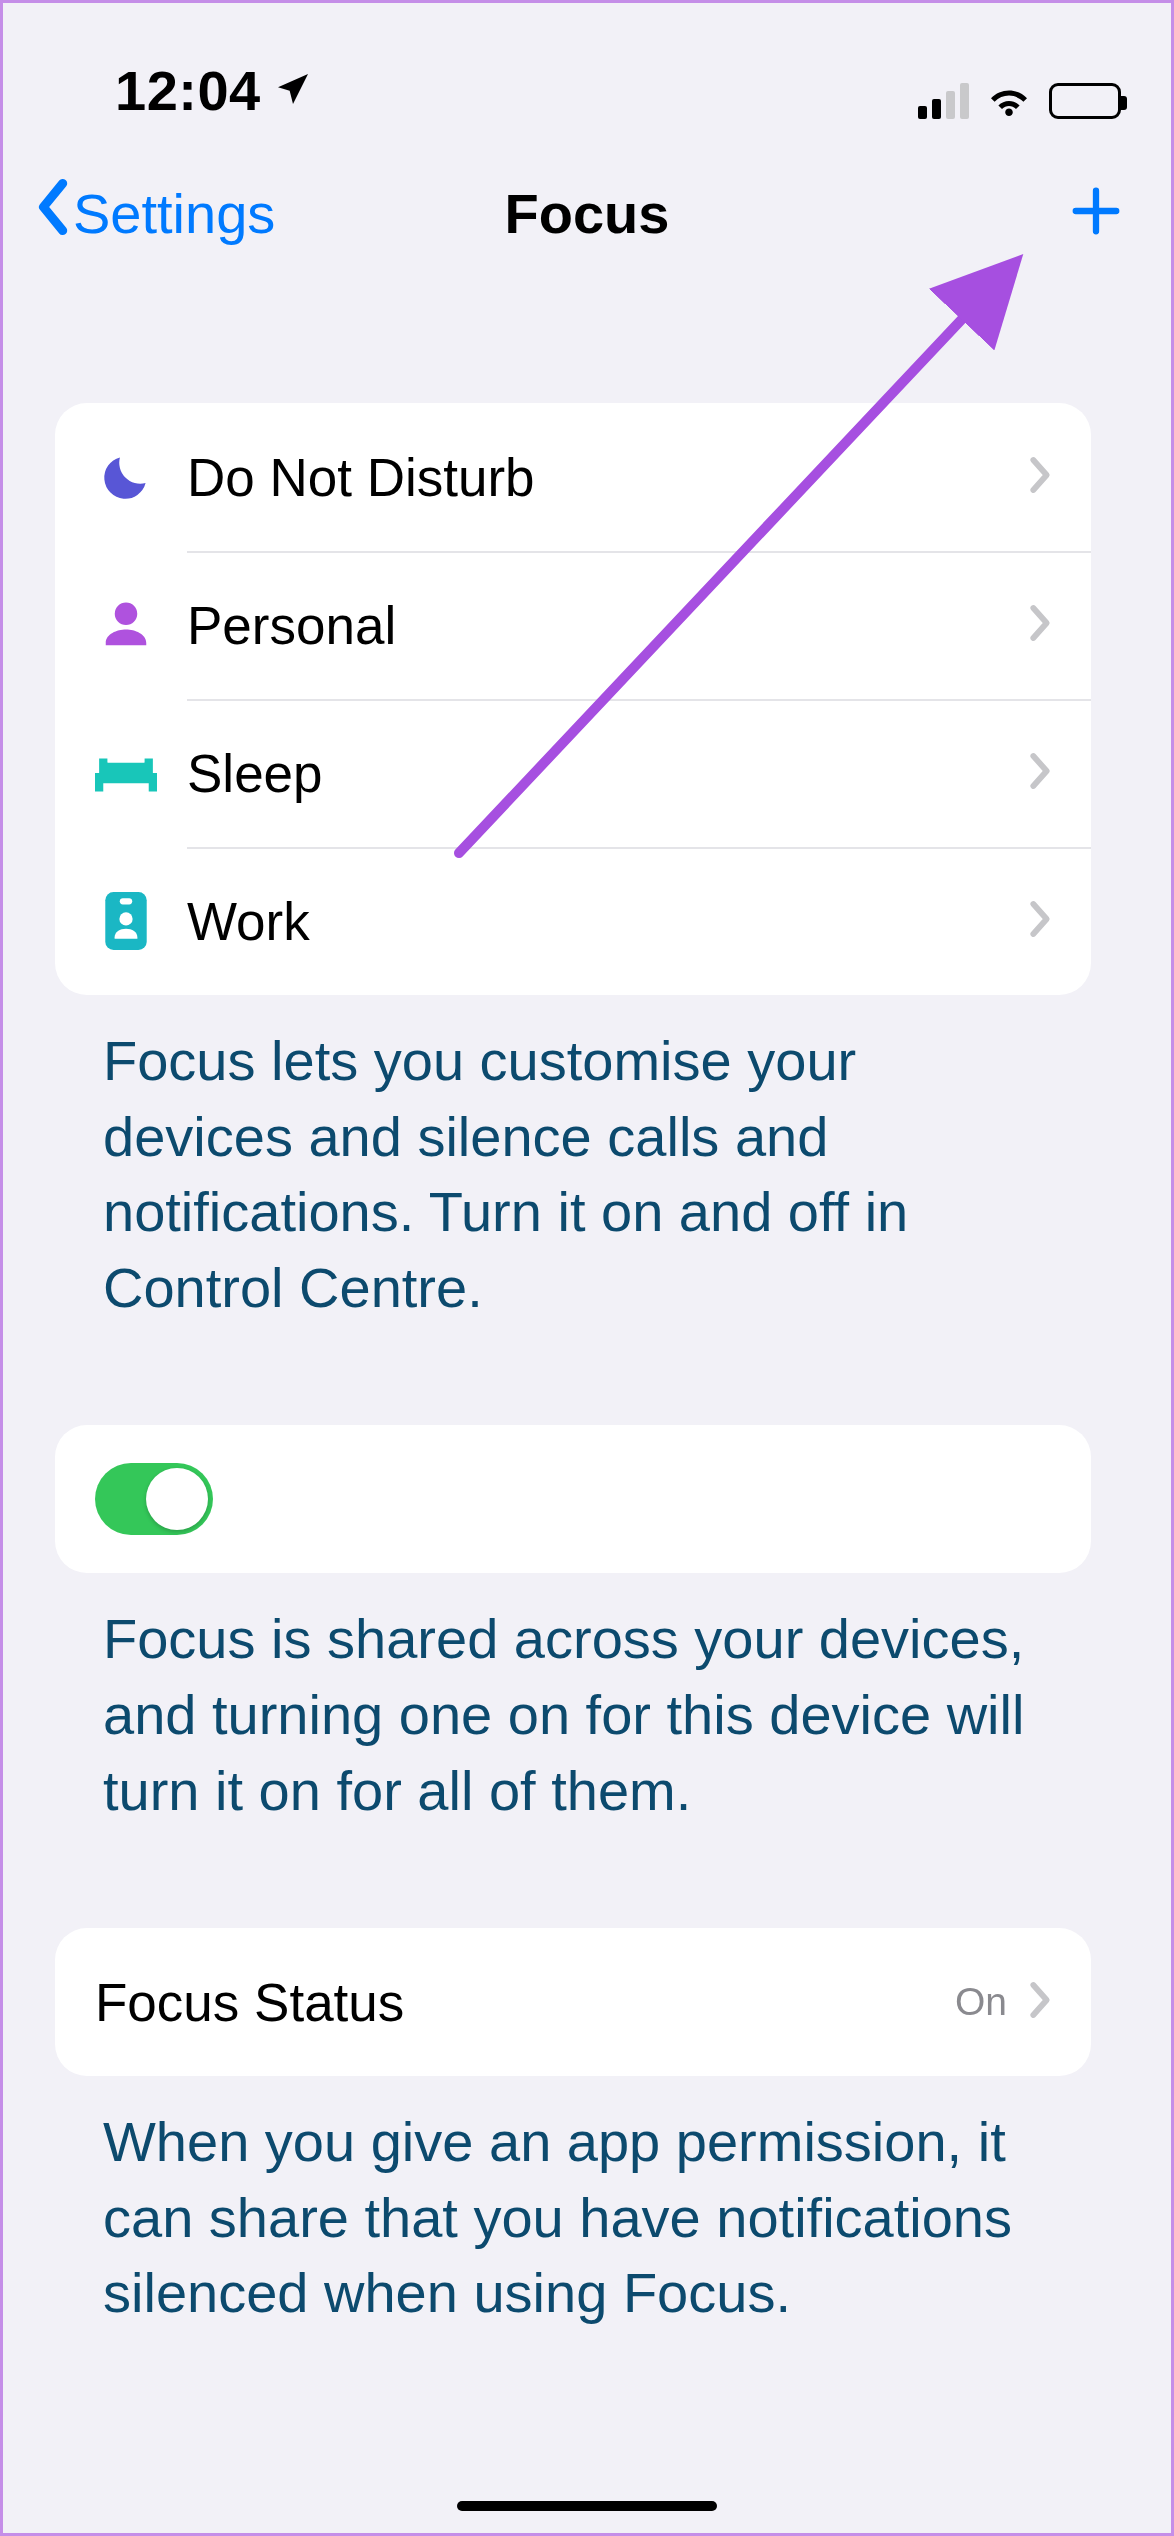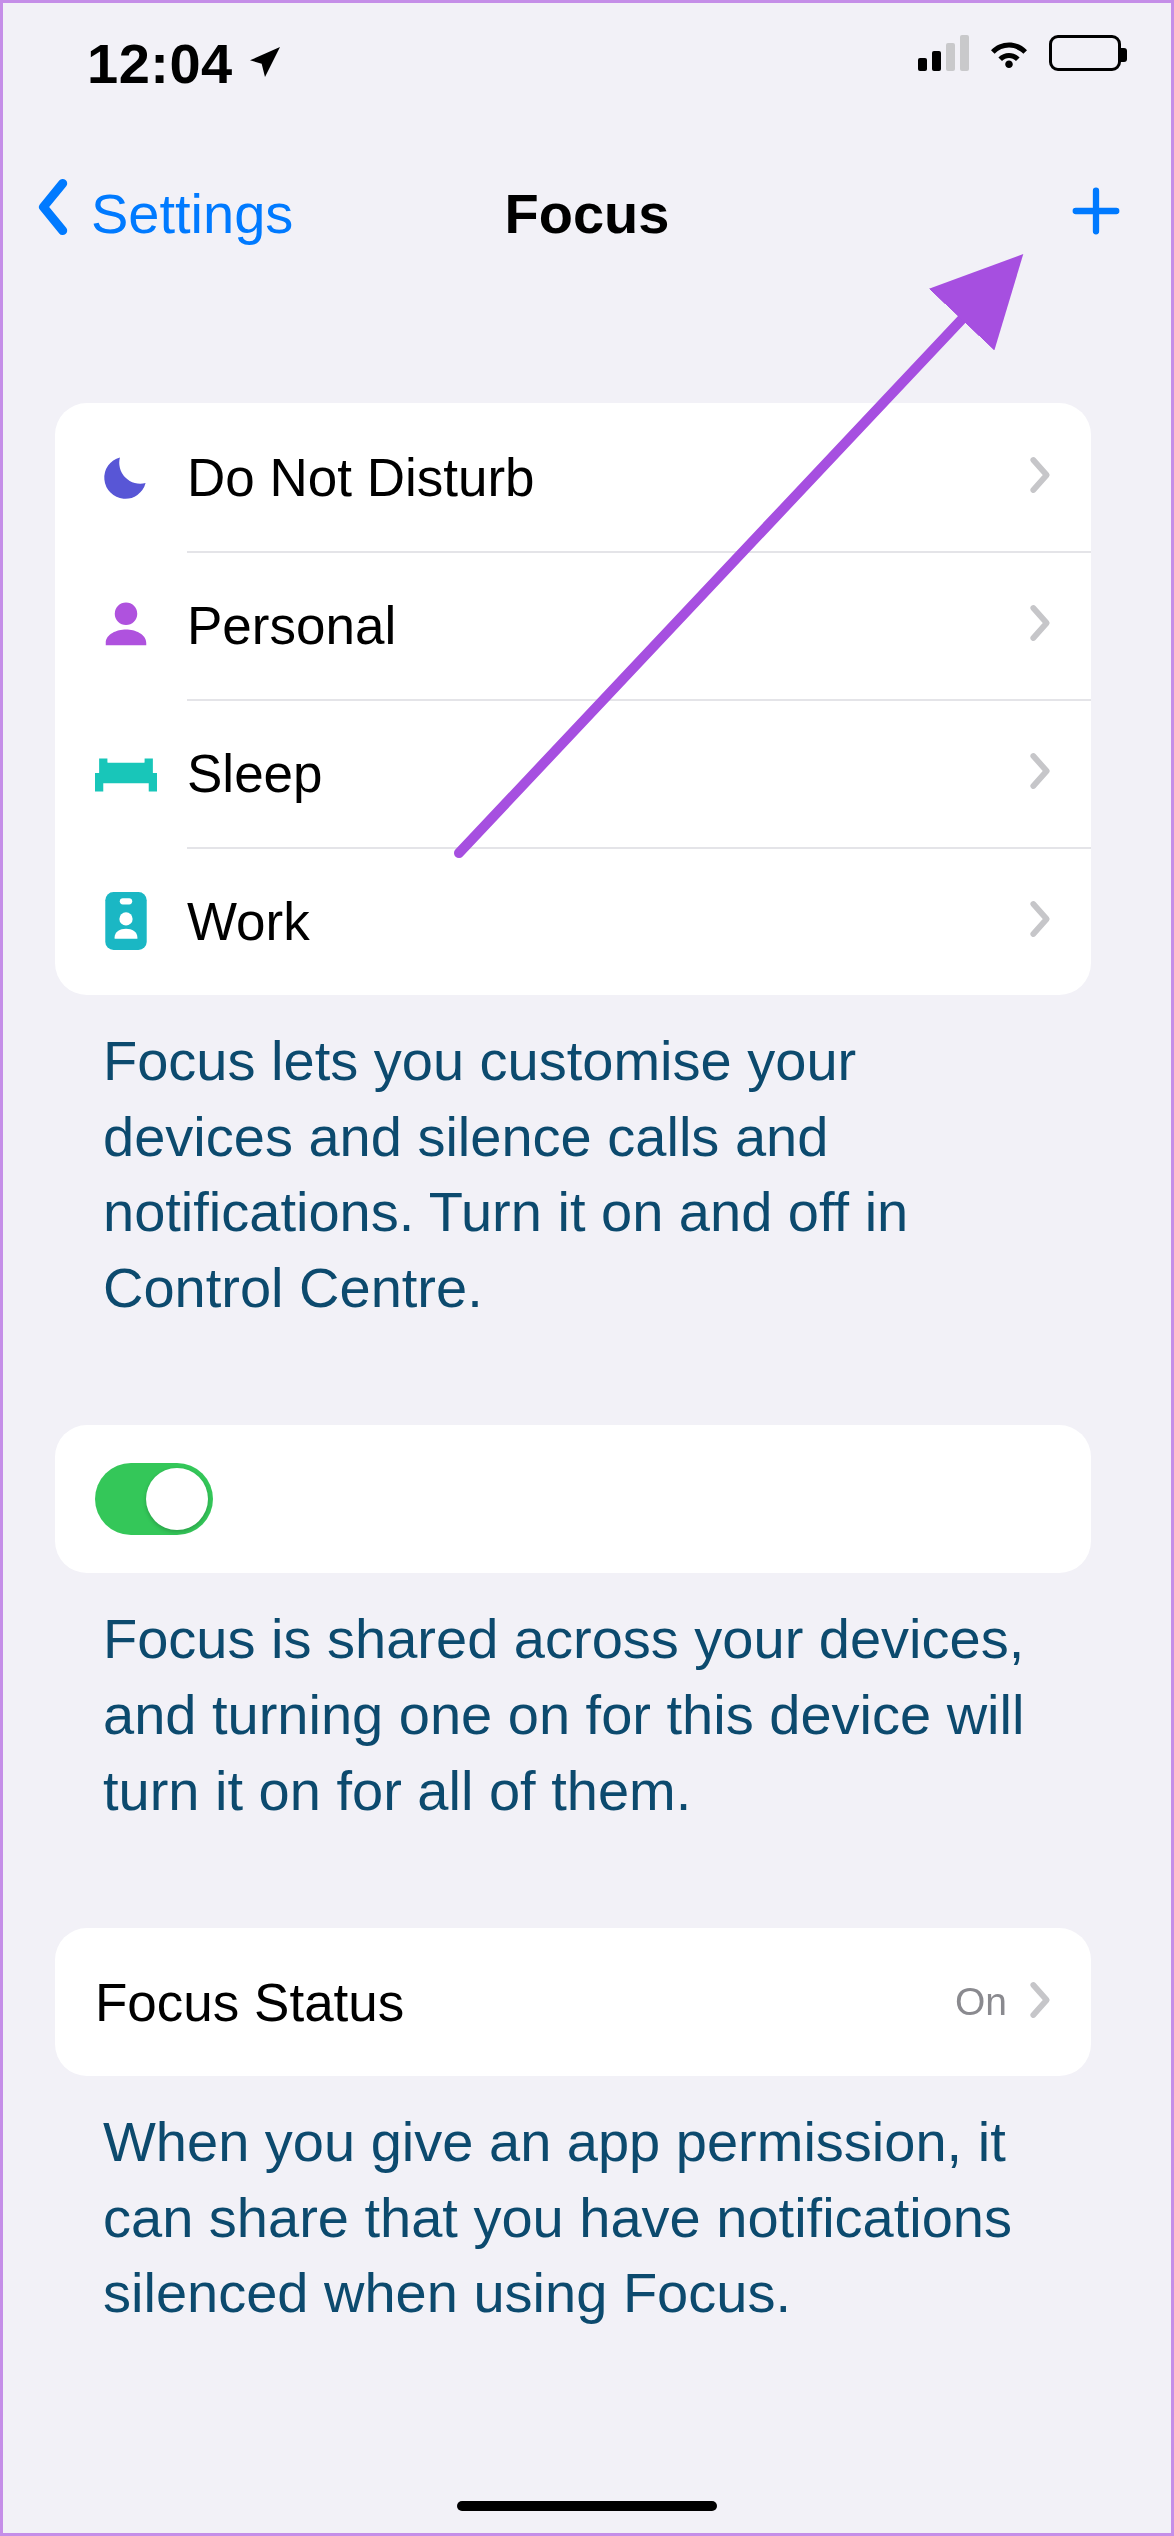--- a/index.html
+++ b/index.html
@@ -7,22 +7,22 @@
   body {
     font-family: -apple-system, "SF Pro Text", "Helvetica Neue", Arial, sans-serif;
     background: #f2f1f7;
     border: 3px solid #c58ee8;
     position: relative;
     overflow: hidden;
   }
 
   
   .statusbar {
-    display:flex; justify-content:space-between; align-items:flex-start;
-    padding: 28px 50px 0 84px;
+    display:flex; justify-content:space-between; align-items:flex-end;
+    padding: 28px 50px 0 112px;
     height: 120px;
   }
   .statusbar-left { display:flex; align-items:center; gap:12px; }
   .time { font-size: 56px; font-weight: 600; letter-spacing: 0.5px; }
   .statusbar-right { display:flex; align-items:center; gap:16px; }
   .cell-bars { display:flex; align-items:flex-end; gap:5px; height:36px; }
   .cell-bars span { width:9px; background:#c9c9cb; border-radius:2px; }
   .cell-bars span:nth-child(1){height:13px;background:#000;}
   .cell-bars span:nth-child(2){height:20px;background:#000;}
   .cell-bars span:nth-child(3){height:28px;}
@@ -37,21 +37,21 @@
   }
   .battery-fill{ width:100%; height:100%; background:#000; border-radius:4px;}
 
   
   .navbar{
     display:flex; align-items:center; justify-content:space-between;
     padding: 40px 48px 0 28px;
     height:140px;
   }
   .back{
-    display:flex; align-items:center; gap:18px;
+    display:flex; align-items:center; gap:0;
     color:#007aff; font-size:56px; font-weight:400;
     cursor:pointer;
   }
   .nav-title{
     font-size:56px; font-weight:600; color:#000;
     position:absolute; left:0; right:0; text-align:center; pointer-events:none;
   }
   .add-btn{ color:#007aff; cursor:pointer; }
 
   

